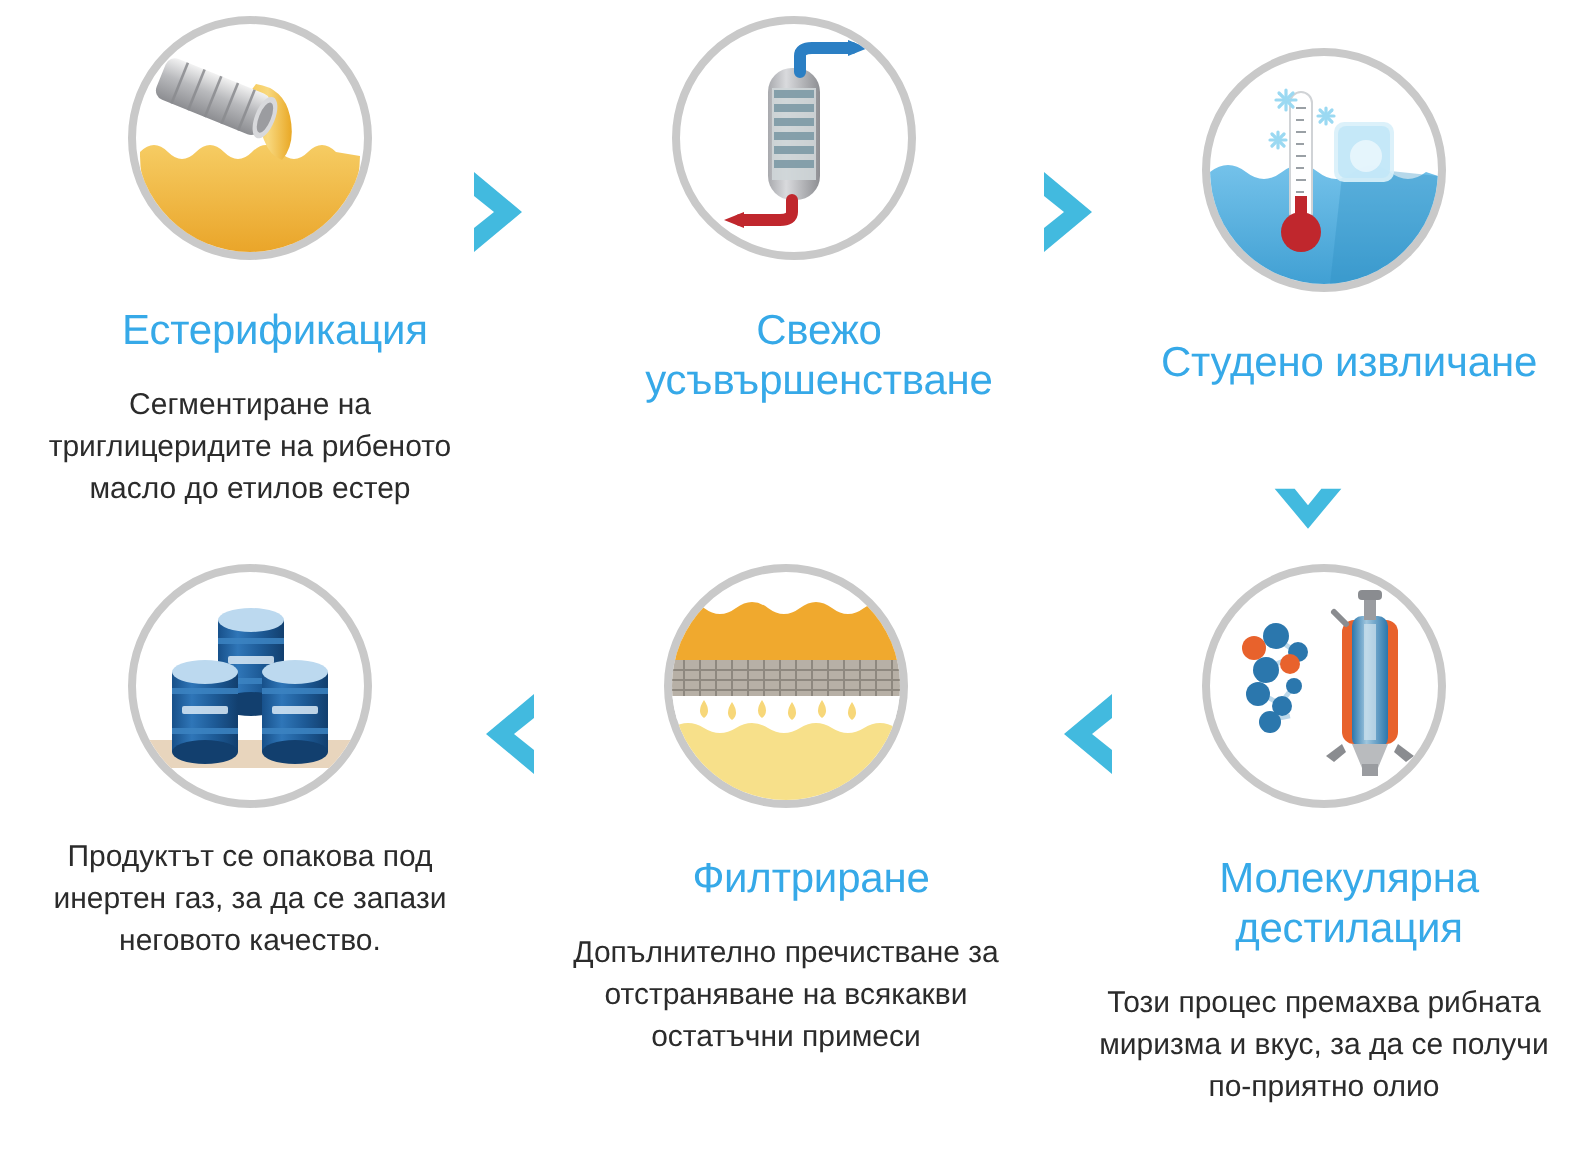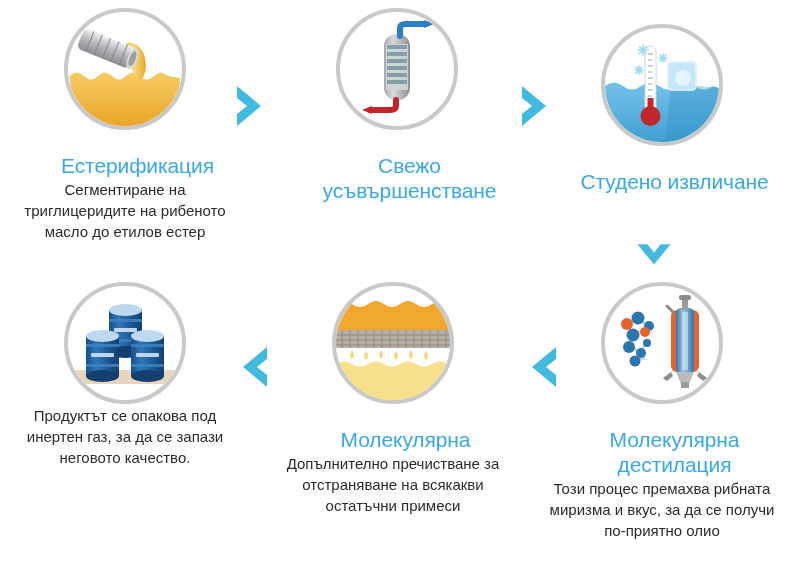--- a/index.html
+++ b/index.html
@@ -57,21 +57,21 @@
     line-height: 25px;
     margin-top: 23px;
     font-weight: normal;
     letter-spacing: -0.1px;
     padding-left: 25px;
   }
   .step-desc {
     color: #2b2b2b;
     font-size: 15px;
     line-height: 21px;
-    margin-top: 1px;
+    margin-top: 14px;
     padding: 0 8px;
   }
   
   #step-1 { left: 0px;   top: 8px; }
   #step-2 { left: 272px; top: 8px; }
   #step-3 { left: 537px; top: 24px; }
   #step-4 { left: 537px; top: 282px; }
   #step-5 { left: 268px; top: 282px; }
   #step-6 { left: 0px;   top: 282px; }
 
@@ -324,21 +324,21 @@
             <path d="M45 64 q4 6 0 9 q-4 -3 0 -9 Z"></path>
             <path d="M60 65 q4 6 0 9 q-4 -3 0 -9 Z"></path>
             <path d="M75 64 q4 6 0 9 q-4 -3 0 -9 Z"></path>
             <path d="M90 65 q4 6 0 9 q-4 -3 0 -9 Z"></path>
           </g>
 
           <path d="M0 78 q8 -5 16 0 q8 5 16 0 q8 -5 16 0 q8 5 16 0 q8 -5 16 0 q8 5 16 0 q8 -5 16 0 L114 80 A57 57 0 0 1 0 80 Z" fill="#f7e08a"></path>
         </svg>
       </div>
     </div>
-    <div class="step-title">Молекулярна</div>
+    <div class="step-title">Филтриране</div>
     <div class="step-desc">Допълнително пречистване за отстраняване на всякакви остатъчни примеси</div>
   </div>
 
   <div class="step" id="step-6">
     <div class="step-icon-wrap">
       <div class="icon-circle">
         <svg class="icon-inner" viewBox="0 0 114 114">
           <defs>
             <linearGradient id="g-barrel" x1="0" y1="0" x2="1" y2="0">
               <stop offset="0" stop-color="#17508a"></stop>

